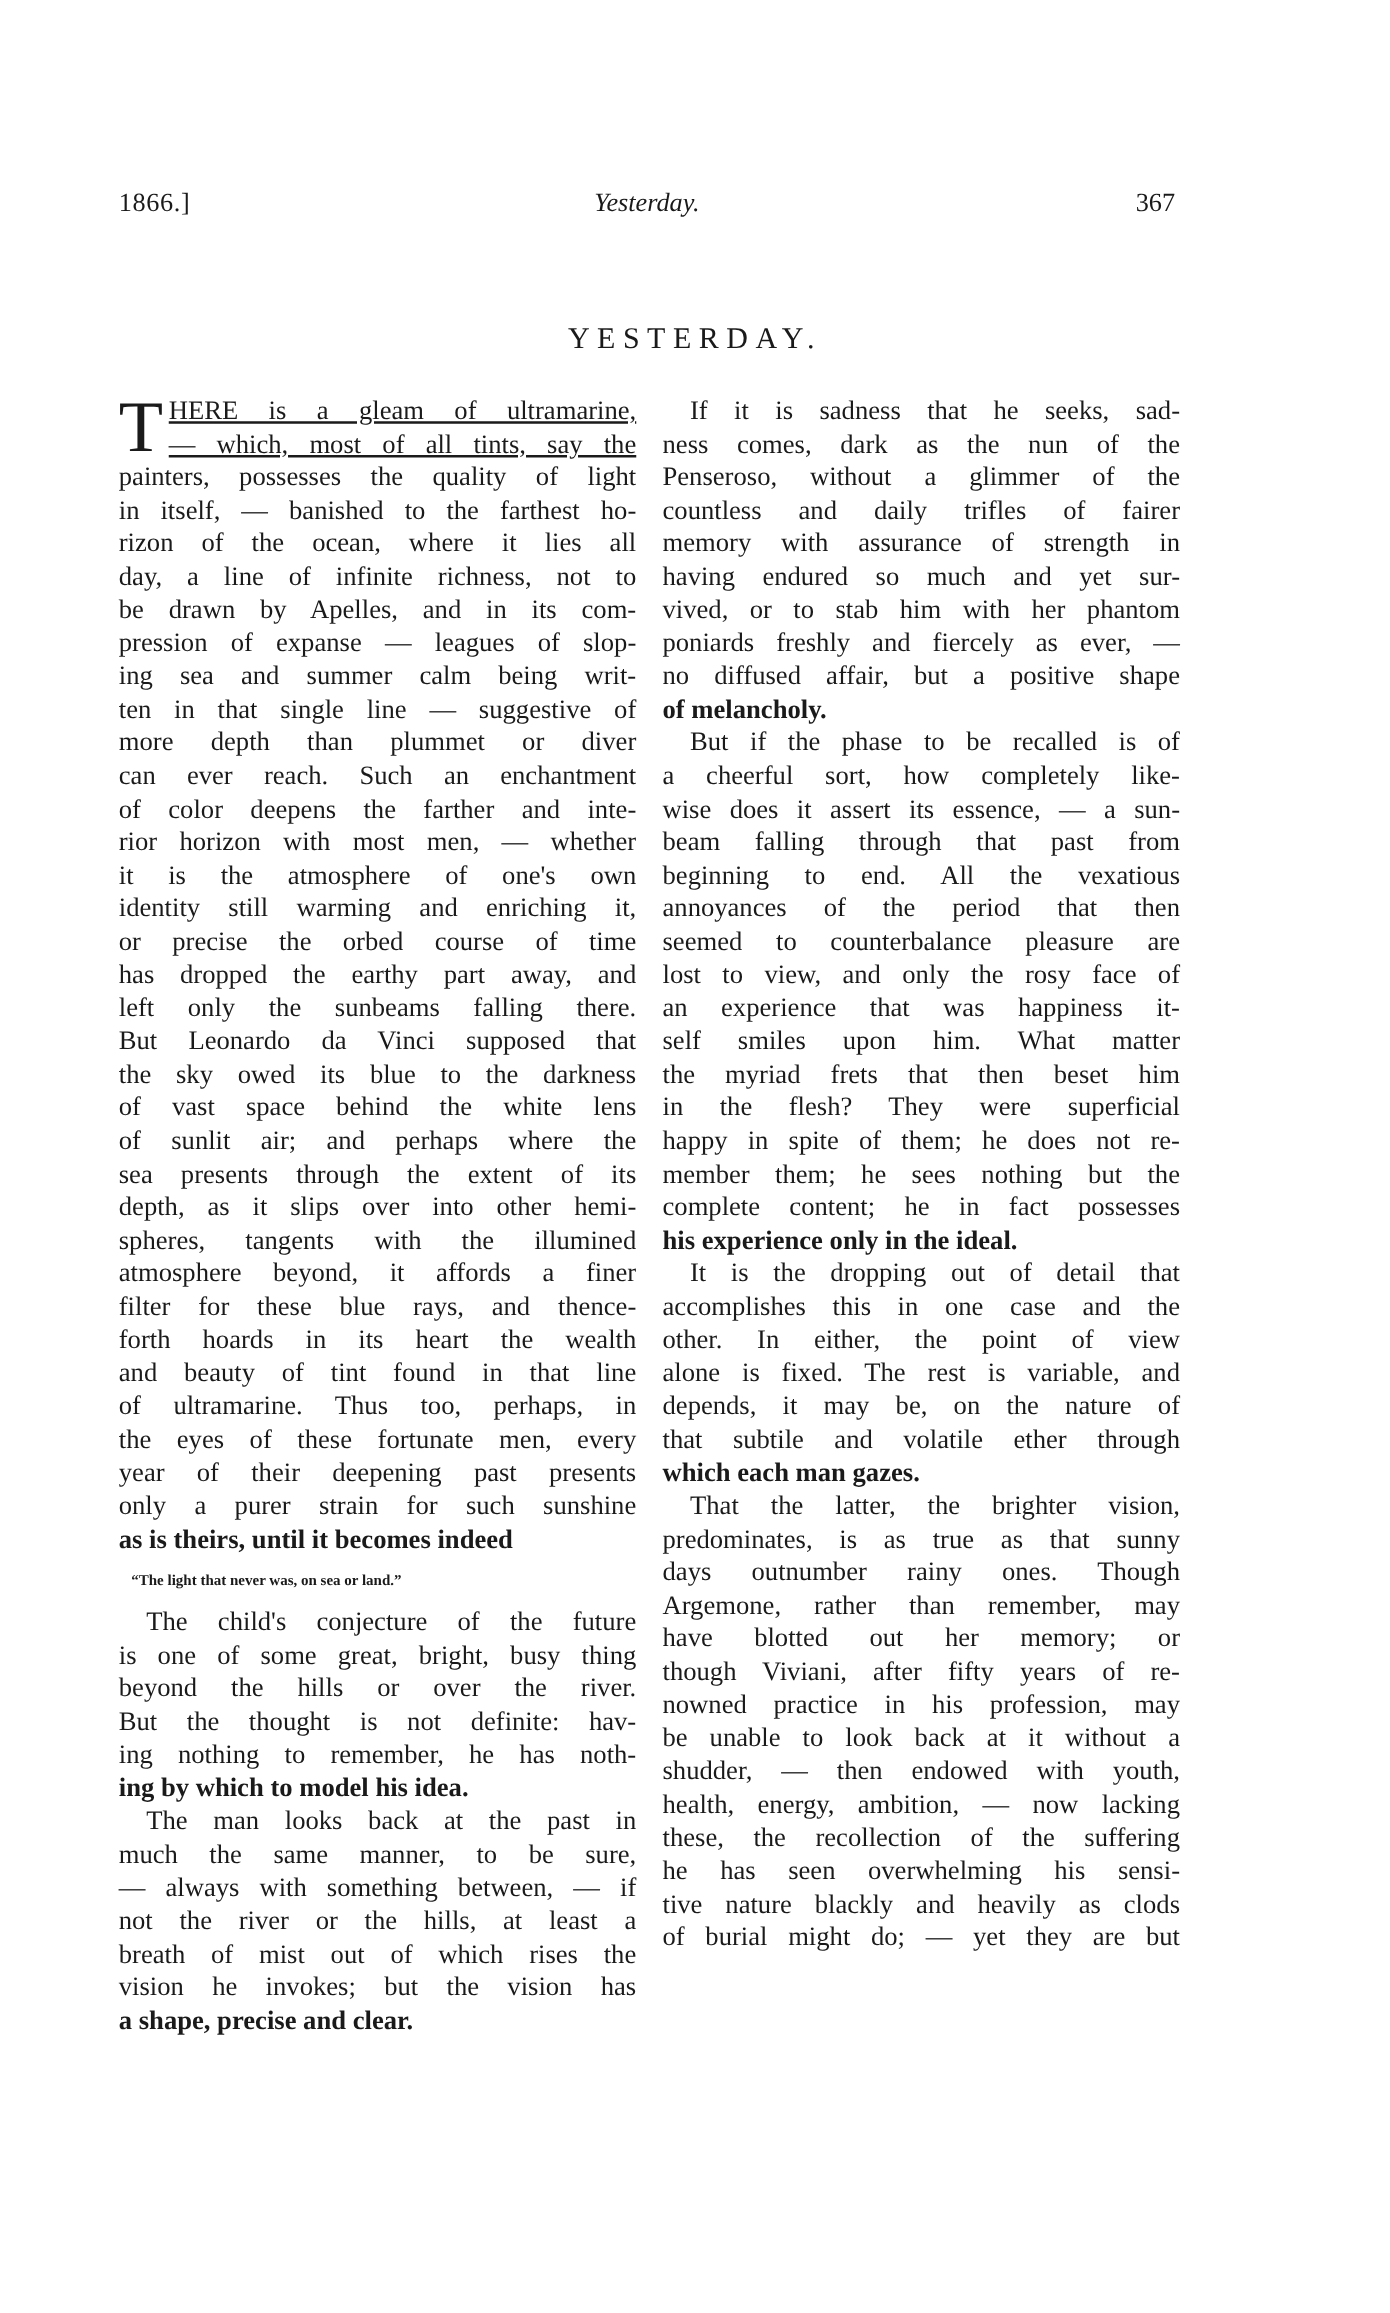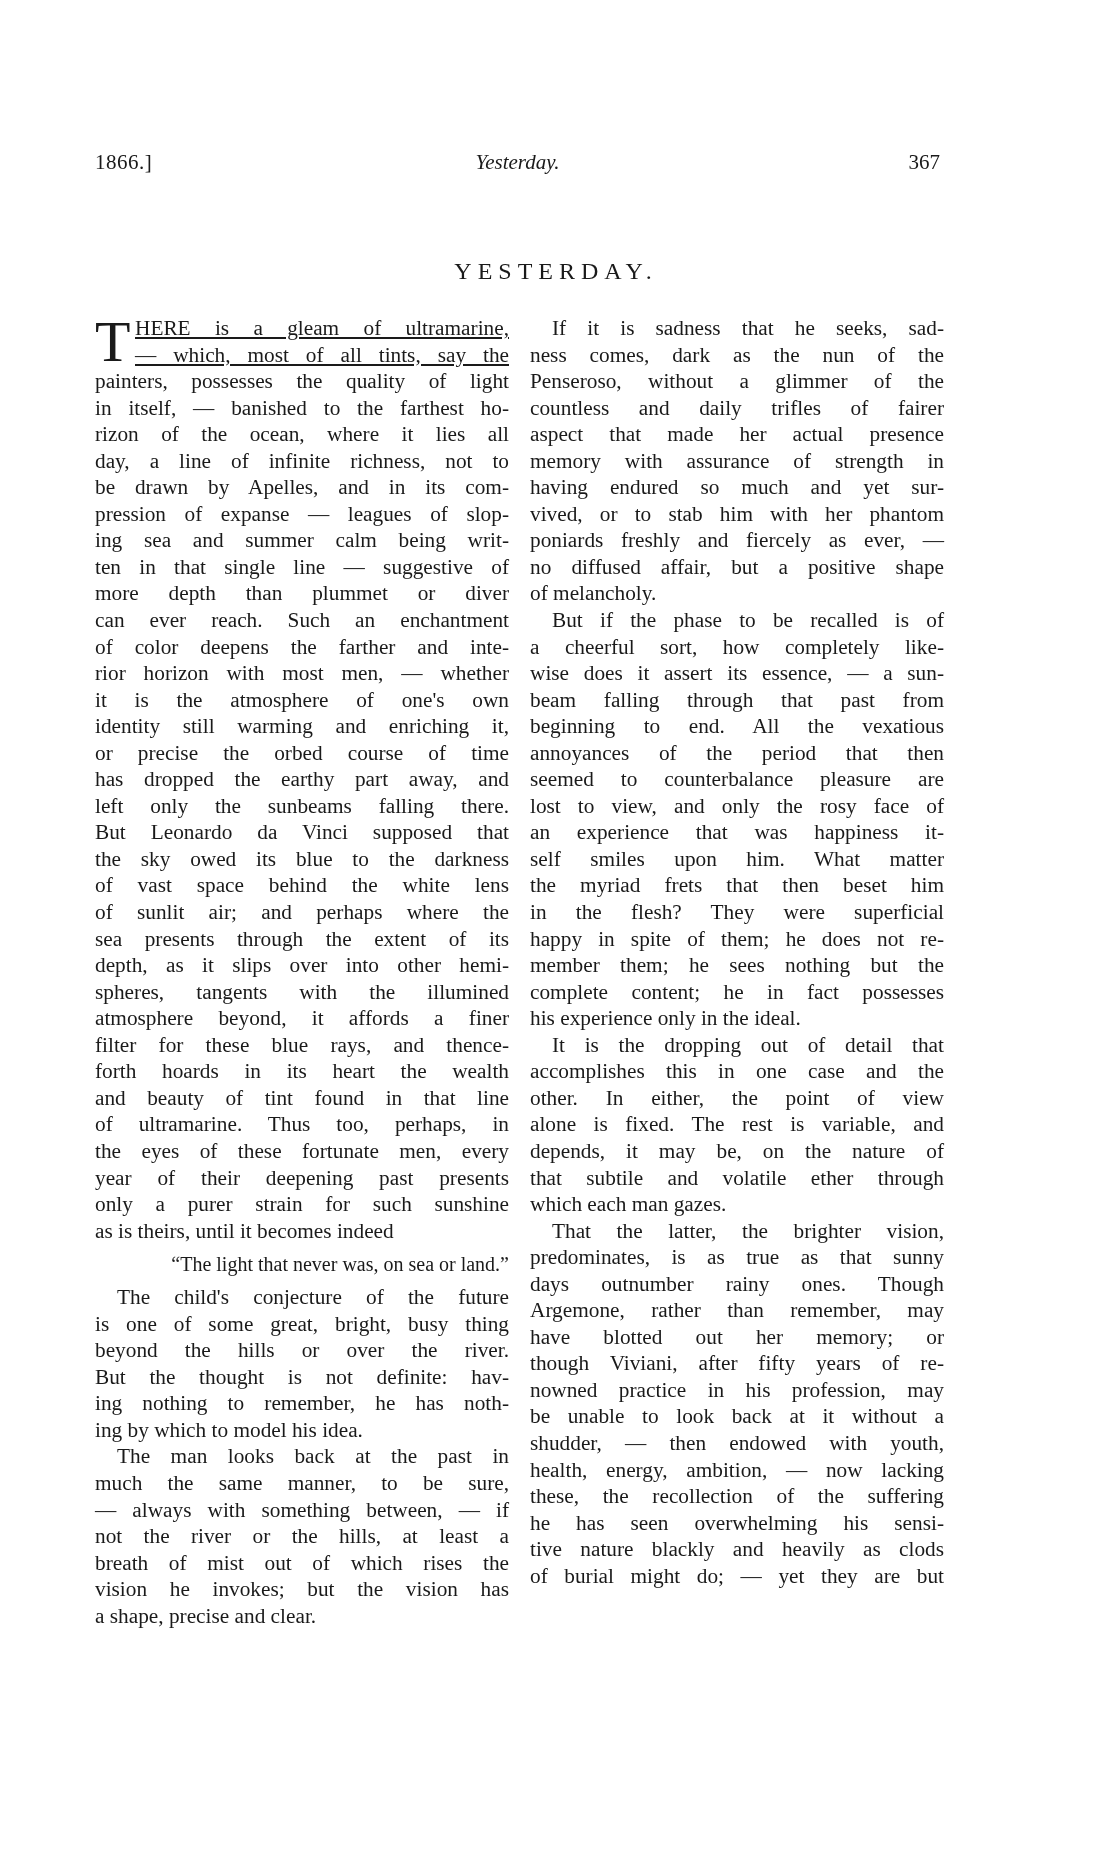--- a/index.html
+++ b/index.html
@@ -10,26 +10,26 @@
   .rh-left { position: absolute; left: 0; top: 0; letter-spacing: 0.5px; }
   .rh-center { position: absolute; left: 0; right: 0; top: 0; text-align: center; font-style: italic; }
   .rh-right { position: absolute; right: 0; top: 0; }
   .article-title { position: absolute; top: 258px; left: 0; width: 1112px; text-align: center;
                    font-size: 24px; letter-spacing: 6px; }
   .column { position: absolute; top: 315px; width: 414px; font-size: 21.3px; line-height: 26.55px;
             text-align: justify; }
   .col-left { left: 95px; }
   .col-right { left: 530px; }
   .line { display: block; white-space: nowrap; text-align: justify; text-align-last: justify; height: 26.55px; }
-  .line.last { text-align-last: left; }
+  .line.last { text-align-last: left; font-weight: bold; }
   .indent { padding-left: 22px; font-family: Liberation Serif, serif; }
   .dropcap-wrap { position: relative; }
   .dropcap { position: absolute; left: 0; top: 2px; font-size: 58px; line-height: 50px; }
   .dc-line { padding-left: 40px; text-decoration: underline; }
-  .quote { display: block; text-align: right; font-size: 20px; font-weight: normal; height: 40px;
+  .quote { display: block; text-align: left; font-size: 12px; font-weight: bold; height: 40px;
            line-height: 40px; padding-left: 10px; }
 </style>
 </head>
 <body>
 
 <div class="running-head">
   <span class="rh-left">1866.]</span>
   <span class="rh-center">Yesterday.</span>
   <span class="rh-right">367</span>
 </div>
@@ -97,21 +97,20 @@
     <span class="line last">a shape, precise and clear.</span>
   </div>
 </div>
 
 <div class="column col-right">
   <div>
     <span class="line indent">If it is sadness that he seeks, sad-</span>
     <span class="line">ness comes, dark as the nun of the</span>
     <span class="line">Penseroso, without a glimmer of the</span>
     <span class="line">countless  and  daily  trifles  of  fairer</span>
-    <span class="line">aspect that made her actual presence</span>
     <span class="line">memory with assurance of strength in</span>
     <span class="line">having endured so much and yet sur-</span>
     <span class="line">vived, or to stab him with her phantom</span>
     <span class="line">poniards freshly and fiercely as ever, —</span>
     <span class="line">no diffused affair, but a positive shape</span>
     <span class="line last">of melancholy.</span>
   </div>
 
   <div>
     <span class="line indent">But if the phase to be recalled is of</span>

